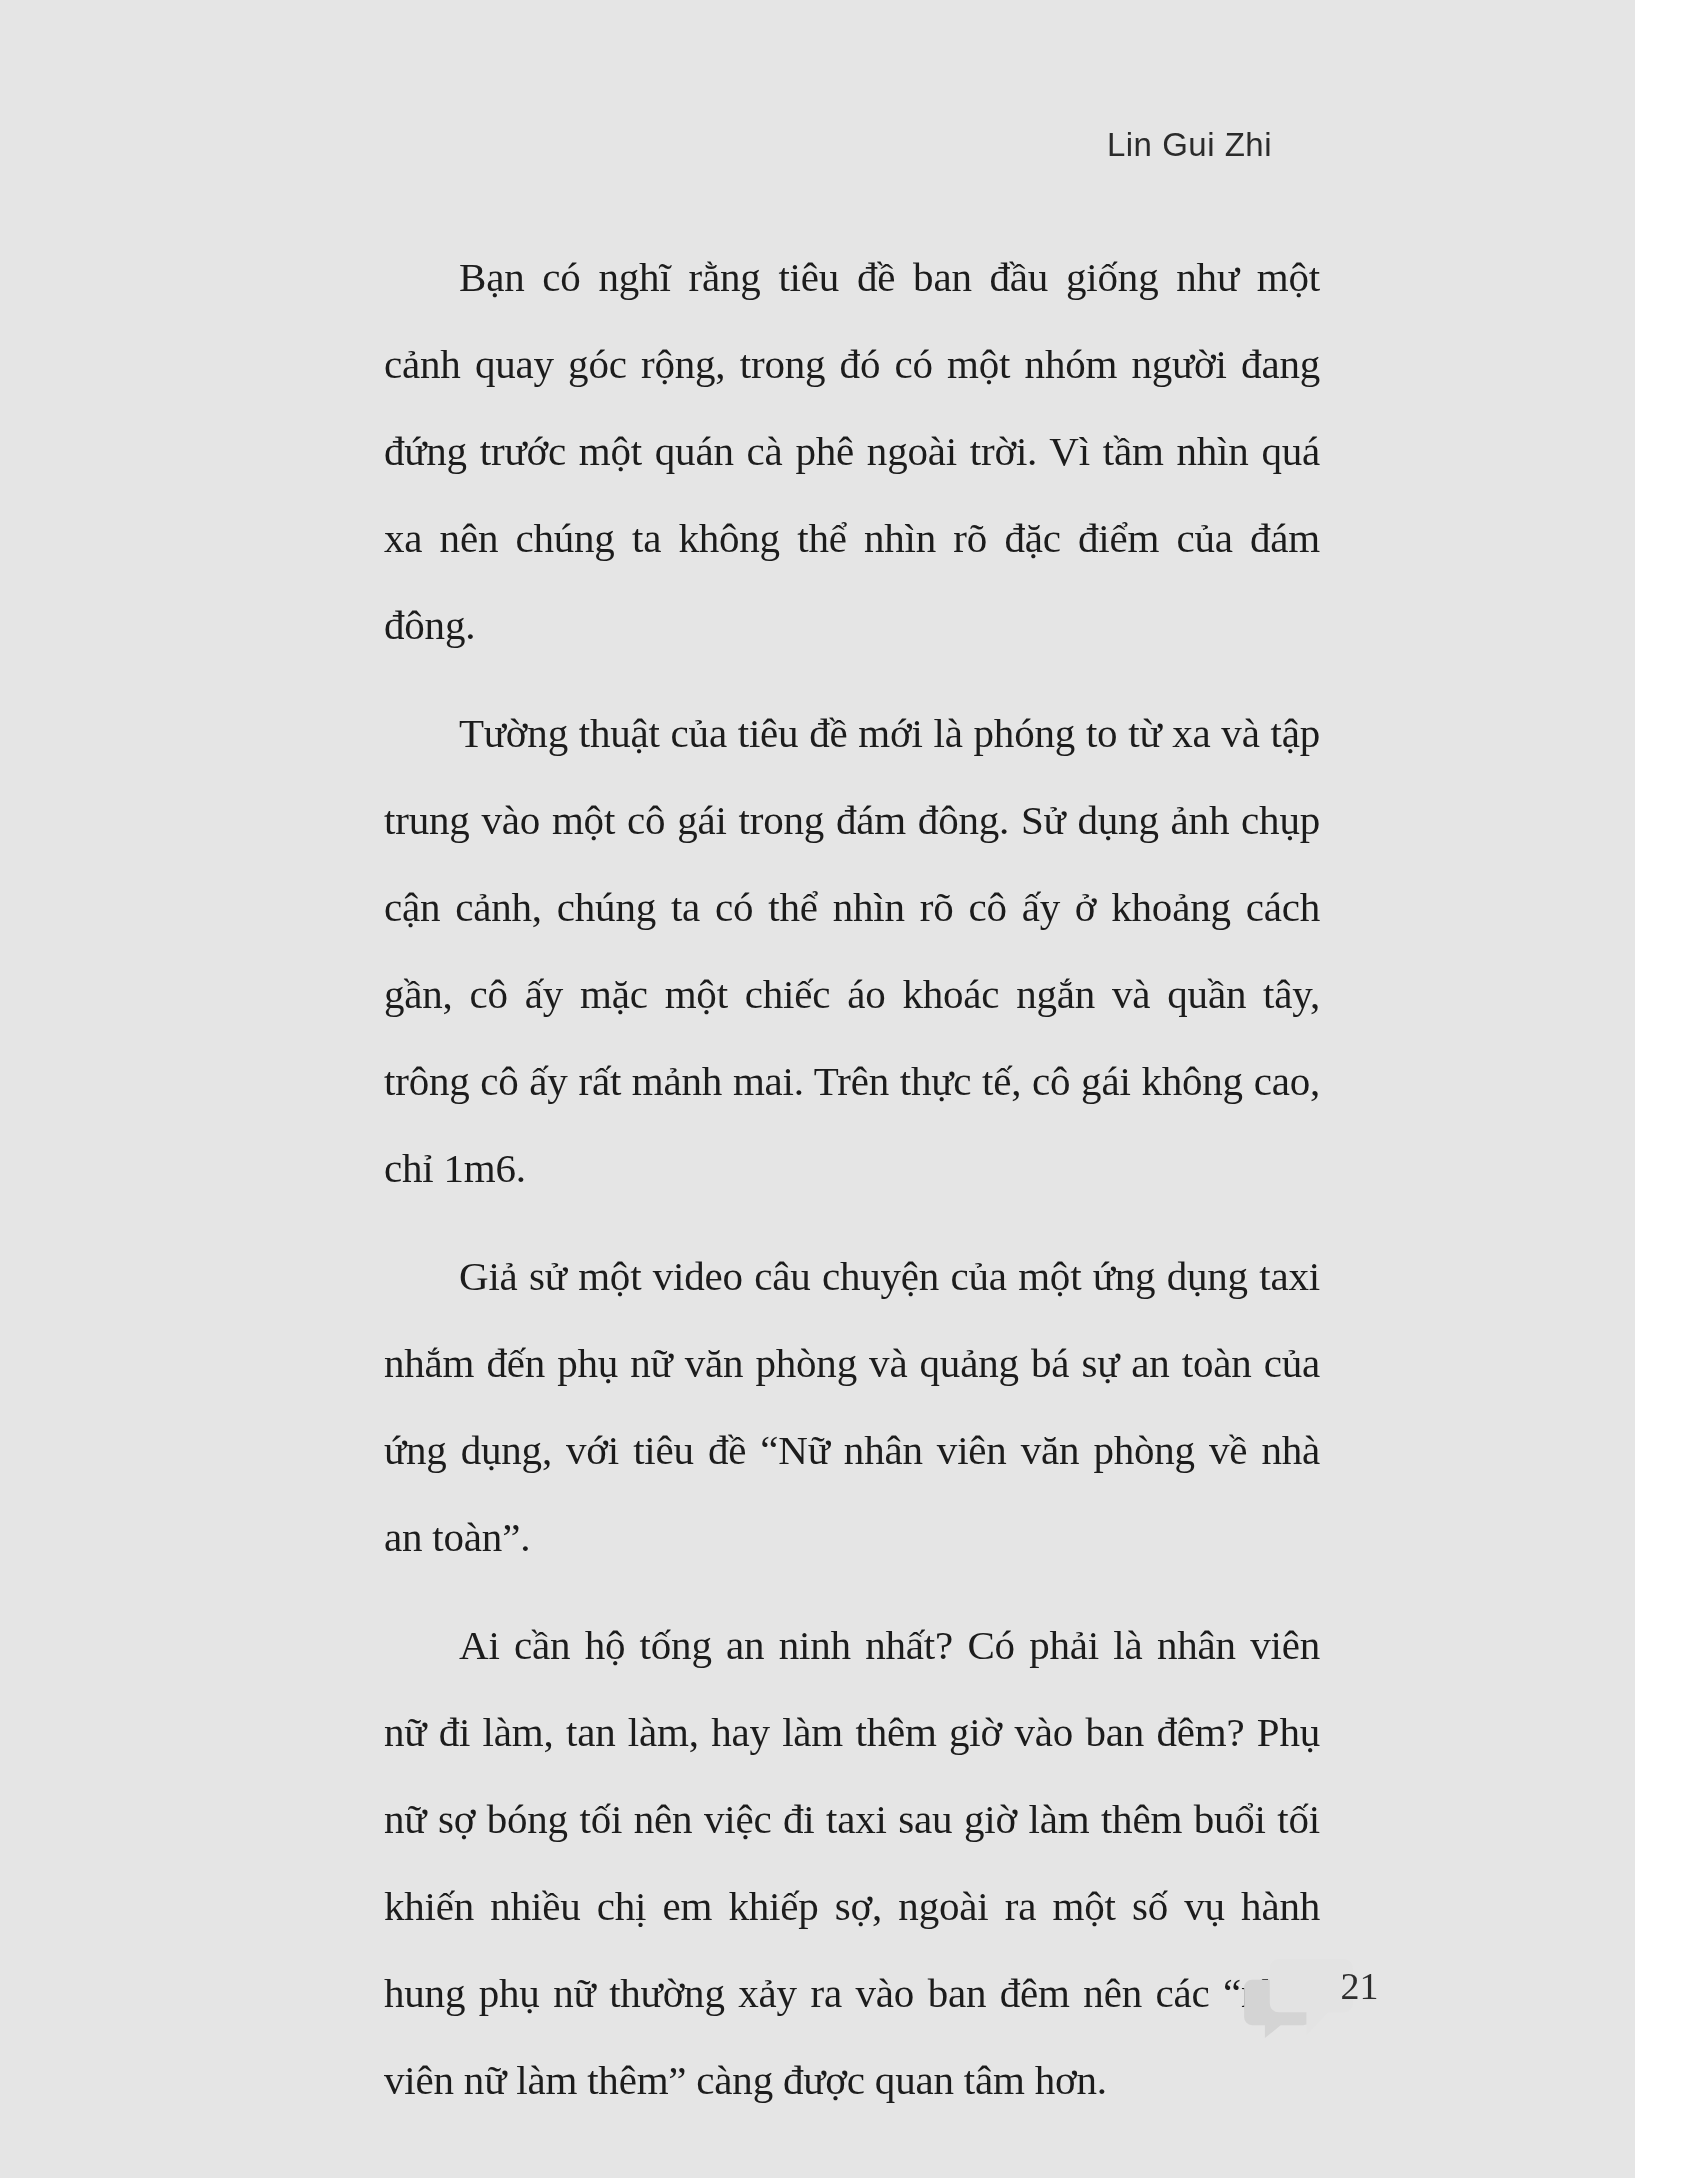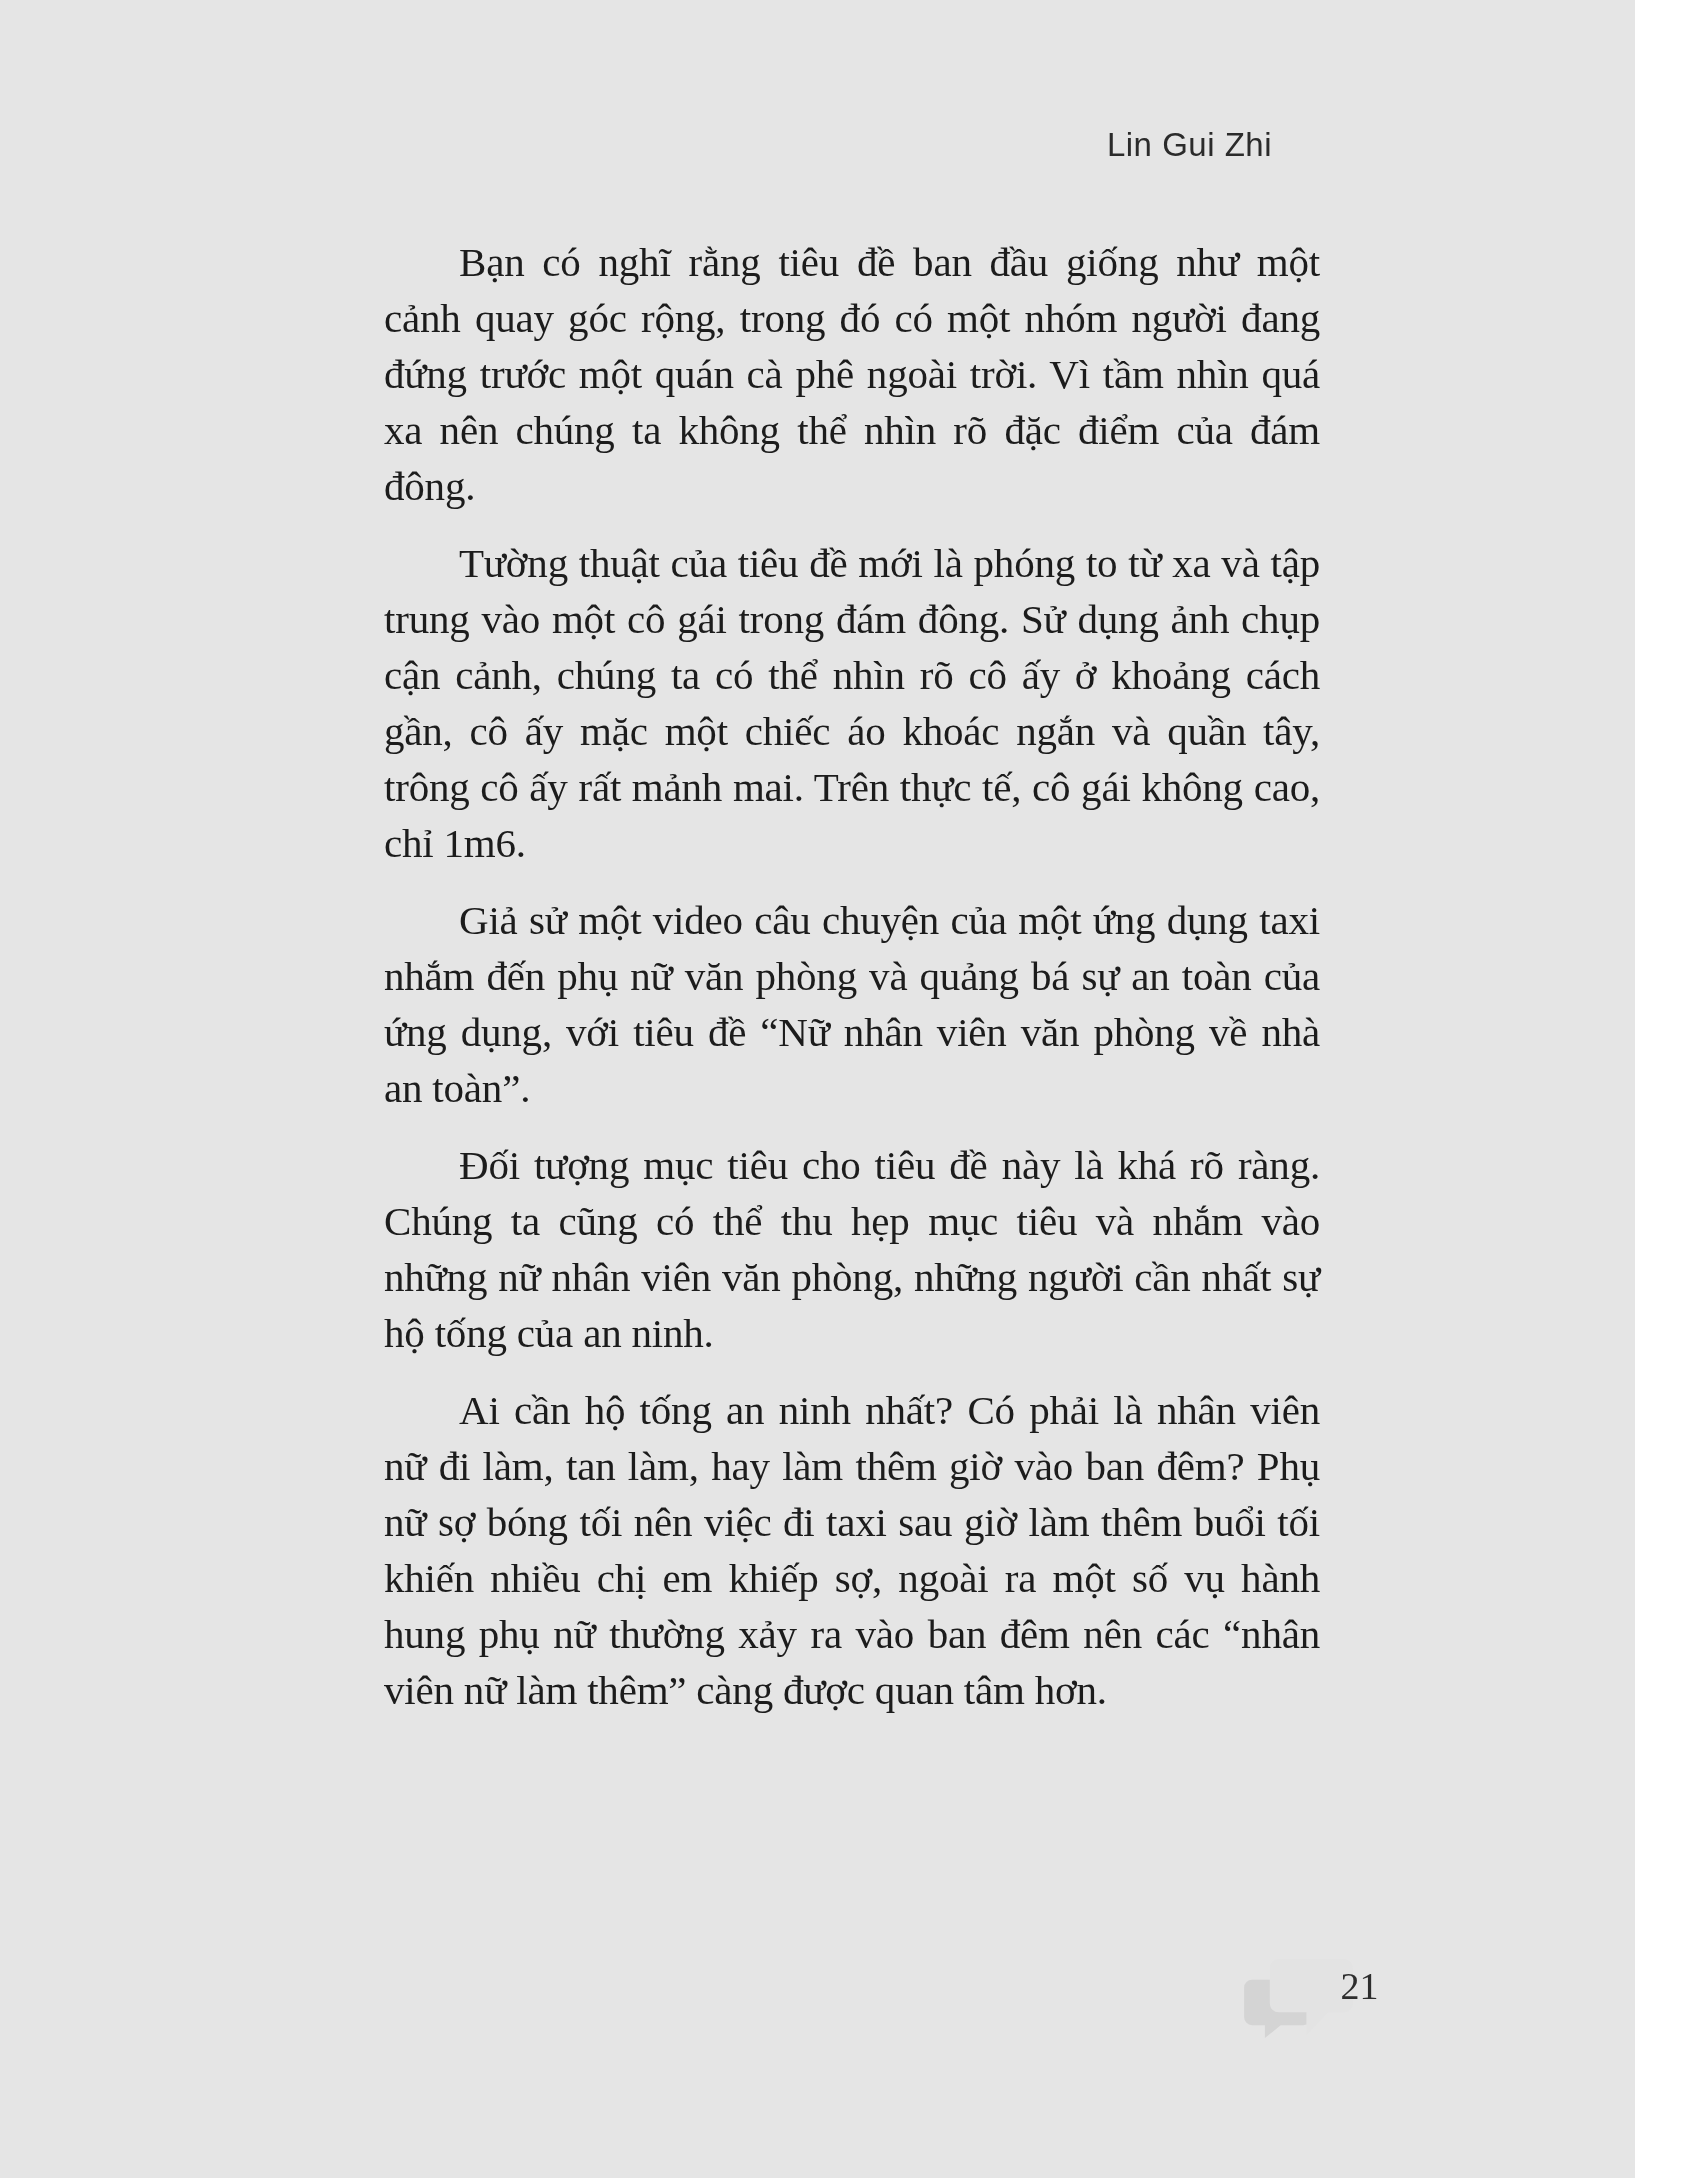--- a/index.html
+++ b/index.html
@@ -25,21 +25,21 @@
     color: #2b2b2b;
     white-space: nowrap;
   }
   .body-text {
     position: absolute;
     top: 234px;
     left: 384px;
     width: 936px;
     font-family: "Liberation Serif", "DejaVu Serif", serif;
     font-size: 41px;
-    line-height: 56px;
+    line-height: 87px;
     letter-spacing: -0.2px;
     color: #1c1c1c;
     text-align: justify;
   }
   .body-text p {
     margin: 0 0 21px 0;
     text-indent: 75px;
   }
   .page-badge {
     position: absolute;
@@ -73,21 +73,20 @@
 <body>
 
 <div class="page">
 
   <div class="running-header">Lin Gui Zhi</div>
 
   <div class="body-text">
     <p>Bạn có nghĩ rằng tiêu đề ban đầu giống như một cảnh quay góc rộng, trong đó có một nhóm người đang đứng trước một quán cà phê ngoài trời. Vì tầm nhìn quá xa nên chúng ta không thể nhìn rõ đặc điểm của đám đông.</p>
     <p>Tường thuật của tiêu đề mới là phóng to từ xa và tập trung vào một cô gái trong đám đông. Sử dụng ảnh chụp cận cảnh, chúng ta có thể nhìn rõ cô ấy ở khoảng cách gần, cô ấy mặc một chiếc áo khoác ngắn và quần tây, trông cô ấy rất mảnh mai. Trên thực tế, cô gái không cao, chỉ 1m6.</p>
     <p>Giả sử một video câu chuyện của một ứng dụng taxi nhắm đến phụ nữ văn phòng và quảng bá sự an toàn của ứng dụng, với tiêu đề “Nữ nhân viên văn phòng về nhà an toàn”.</p>
-    <p>Đối tượng mục tiêu cho tiêu đề này là khá rõ ràng. Chúng ta cũng có thể thu hẹp mục tiêu và nhắm vào những nữ nhân viên văn phòng, những người cần nhất sự hộ tống của an ninh.</p>
     <p>Ai cần hộ tống an ninh nhất? Có phải là nhân viên nữ đi làm, tan làm, hay làm thêm giờ vào ban đêm? Phụ nữ sợ bóng tối nên việc đi taxi sau giờ làm thêm buổi tối khiến nhiều chị em khiếp sợ, ngoài ra một số vụ hành hung phụ nữ thường xảy ra vào ban đêm nên các “nhân viên nữ làm thêm” càng được quan tâm hơn.</p>
   </div>
 
   <div class="page-badge">
     <svg width="115" height="85" viewBox="0 0 116 86">
 
       <path d="M11 25 h52 a8 8 0 0 1 8 8 v30 a8 8 0 0 1 -8 8 h-23 l-16 13 v-13 h-13 a8 8 0 0 1 -8 -8 v-30 a8 8 0 0 1 8 -8 z" fill="#d4d4d4"></path>
 
       <path d="M38 4 h66 a9 9 0 0 1 9 9 v36 a9 9 0 0 1 -9 9 h-16 l-22 23 v-23 h-28 a9 9 0 0 1 -9 -9 v-36 a9 9 0 0 1 9 -9 z" fill="#e3e3e3"></path>
     </svg>

